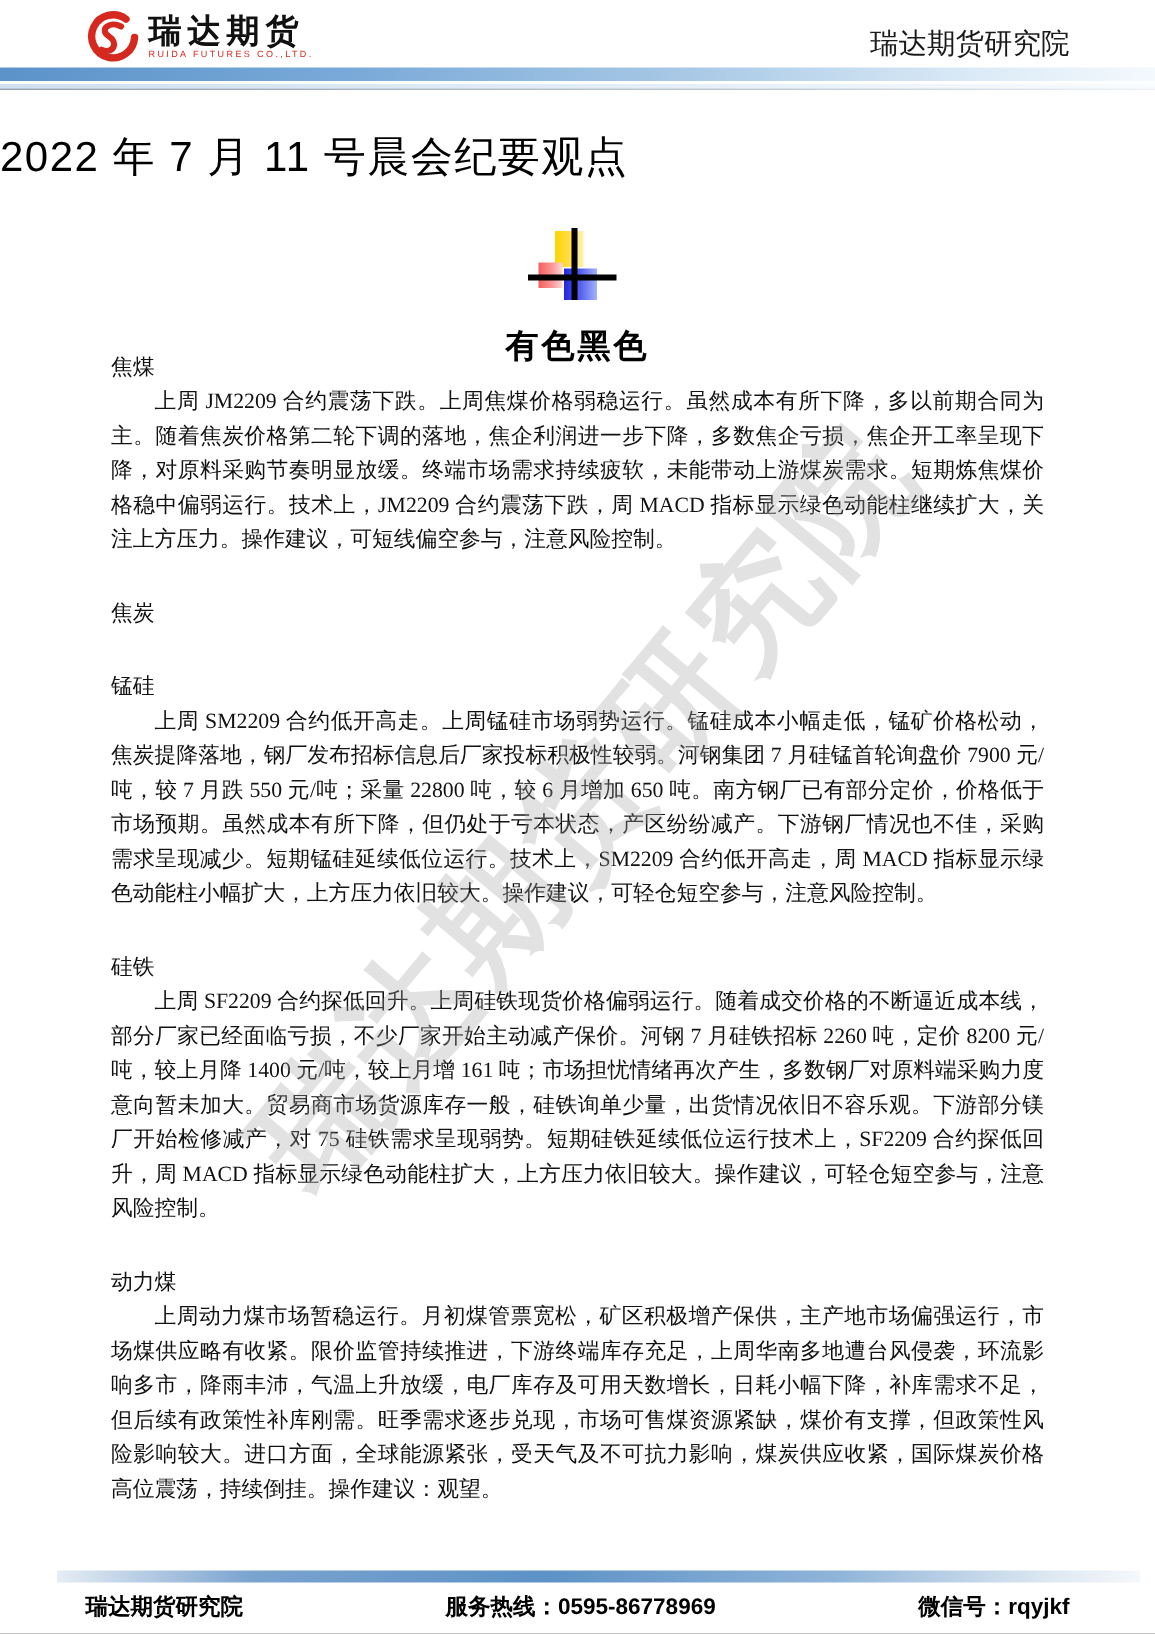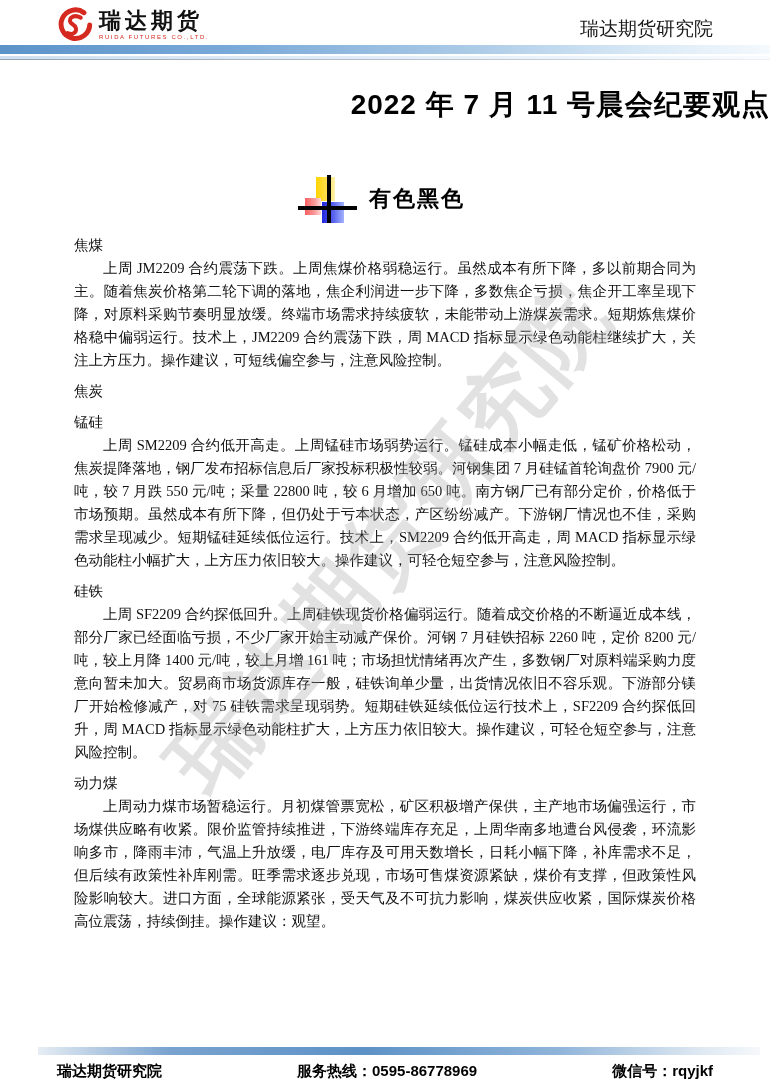--- a/index.html
+++ b/index.html
@@ -33,40 +33,40 @@
     font-size:19px;color:#1a1a1a;padding-bottom:1px;
   }
   
   .header-rule{width:770px;}
   .rule-main{height:9px;background:linear-gradient(90deg,#5b93c9 0%,#79a9d8 30%,#a9c9e6 60%,#dcebf7 85%,#f4f9fd 100%);}
   .rule-gap{height:2px;background:#ffffff;}
   .rule-light{height:3px;background:linear-gradient(90deg,#cfe0f0 0%,#eaf2fa 70%,#f9fcfe 100%);}
   .rule-line{height:1px;background:linear-gradient(90deg,#93a2b3 0%,#c3ccd6 70%,#eef1f5 100%);}
   
   .title{
-    margin:26px 0 0 0;text-align:right;
+    margin:26px 0 0 0;text-align:left;
     font-family:"Liberation Sans","DejaVu Sans",sans-serif;
-    font-weight:bold;font-size:28px;letter-spacing:1px;color:#000;
+    font-weight:normal;font-size:28px;letter-spacing:1px;color:#000;
   }
   
   .cat{
     margin-top:50px;height:50px;
-    display:flex;justify-content:center;align-items:center;gap:12px;
+    display:flex;justify-content:center;align-items:center;gap:12px;flex-direction:column;
   }
   .cat-icon{position:relative;width:52px;height:48px;flex:0 0 52px;}
   .sq{position:absolute;}
   .sq-yellow{left:11px;top:2px;width:19px;height:24px;background:linear-gradient(90deg,#ffd400 0%,#ffdf4d 55%,#fff3ae 100%);}
   .sq-red{left:0px;top:23px;width:16px;height:17px;background:linear-gradient(90deg,#f75f5f 0%,#fa9a9a 60%,#ffd9d9 100%);}
   .sq-blue{left:17px;top:27px;width:22px;height:21px;background:linear-gradient(90deg,#2326df 0%,#5560ee 50%,#a4b3fb 100%);}
   .bar-v{position:absolute;left:22px;top:0;width:4px;height:48px;background:#000;}
   .bar-h{position:absolute;left:-7px;top:31px;width:59px;height:4px;background:#000;}
   .cat-label{font-size:22px;font-weight:bold;color:#000;letter-spacing:2px;}
   
   .content{padding:0 74px;position:relative;z-index:1;}
-  .section{margin-top:8px;}
+  .section{margin-top:26px;}
   .section:first-of-type{margin-top:10px;}
   .sec-label{font-size:14.5px;line-height:23px;}
   .sec-body{
     margin:0;font-size:14.5px;line-height:23px;
     text-align:justify;text-justify:inter-ideograph;
     text-indent:2em;word-break:break-all;
   }
   
   .watermark{
     position:absolute;left:70px;top:480px;width:640px;

